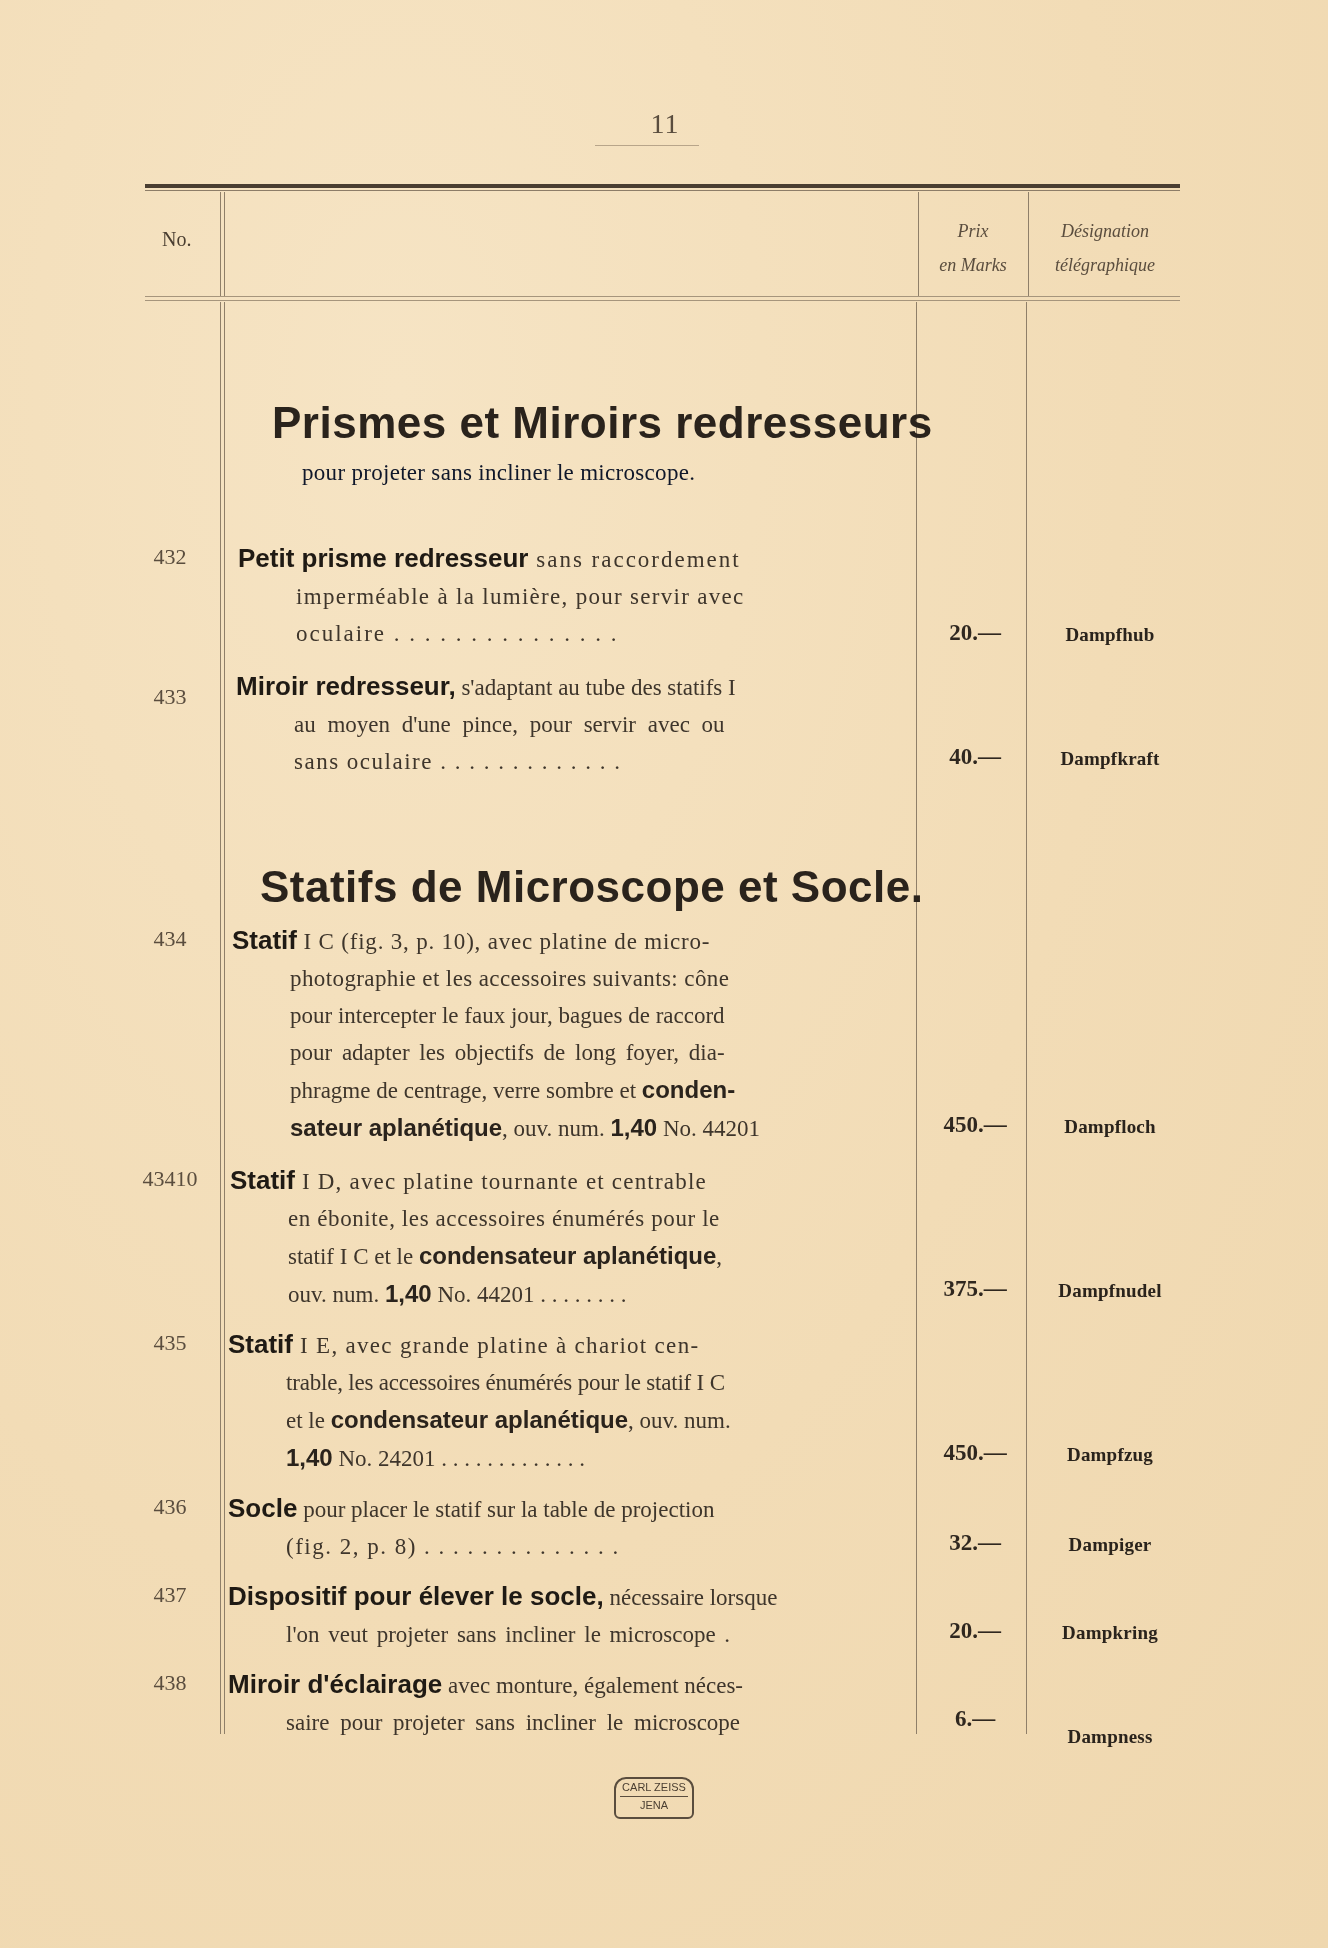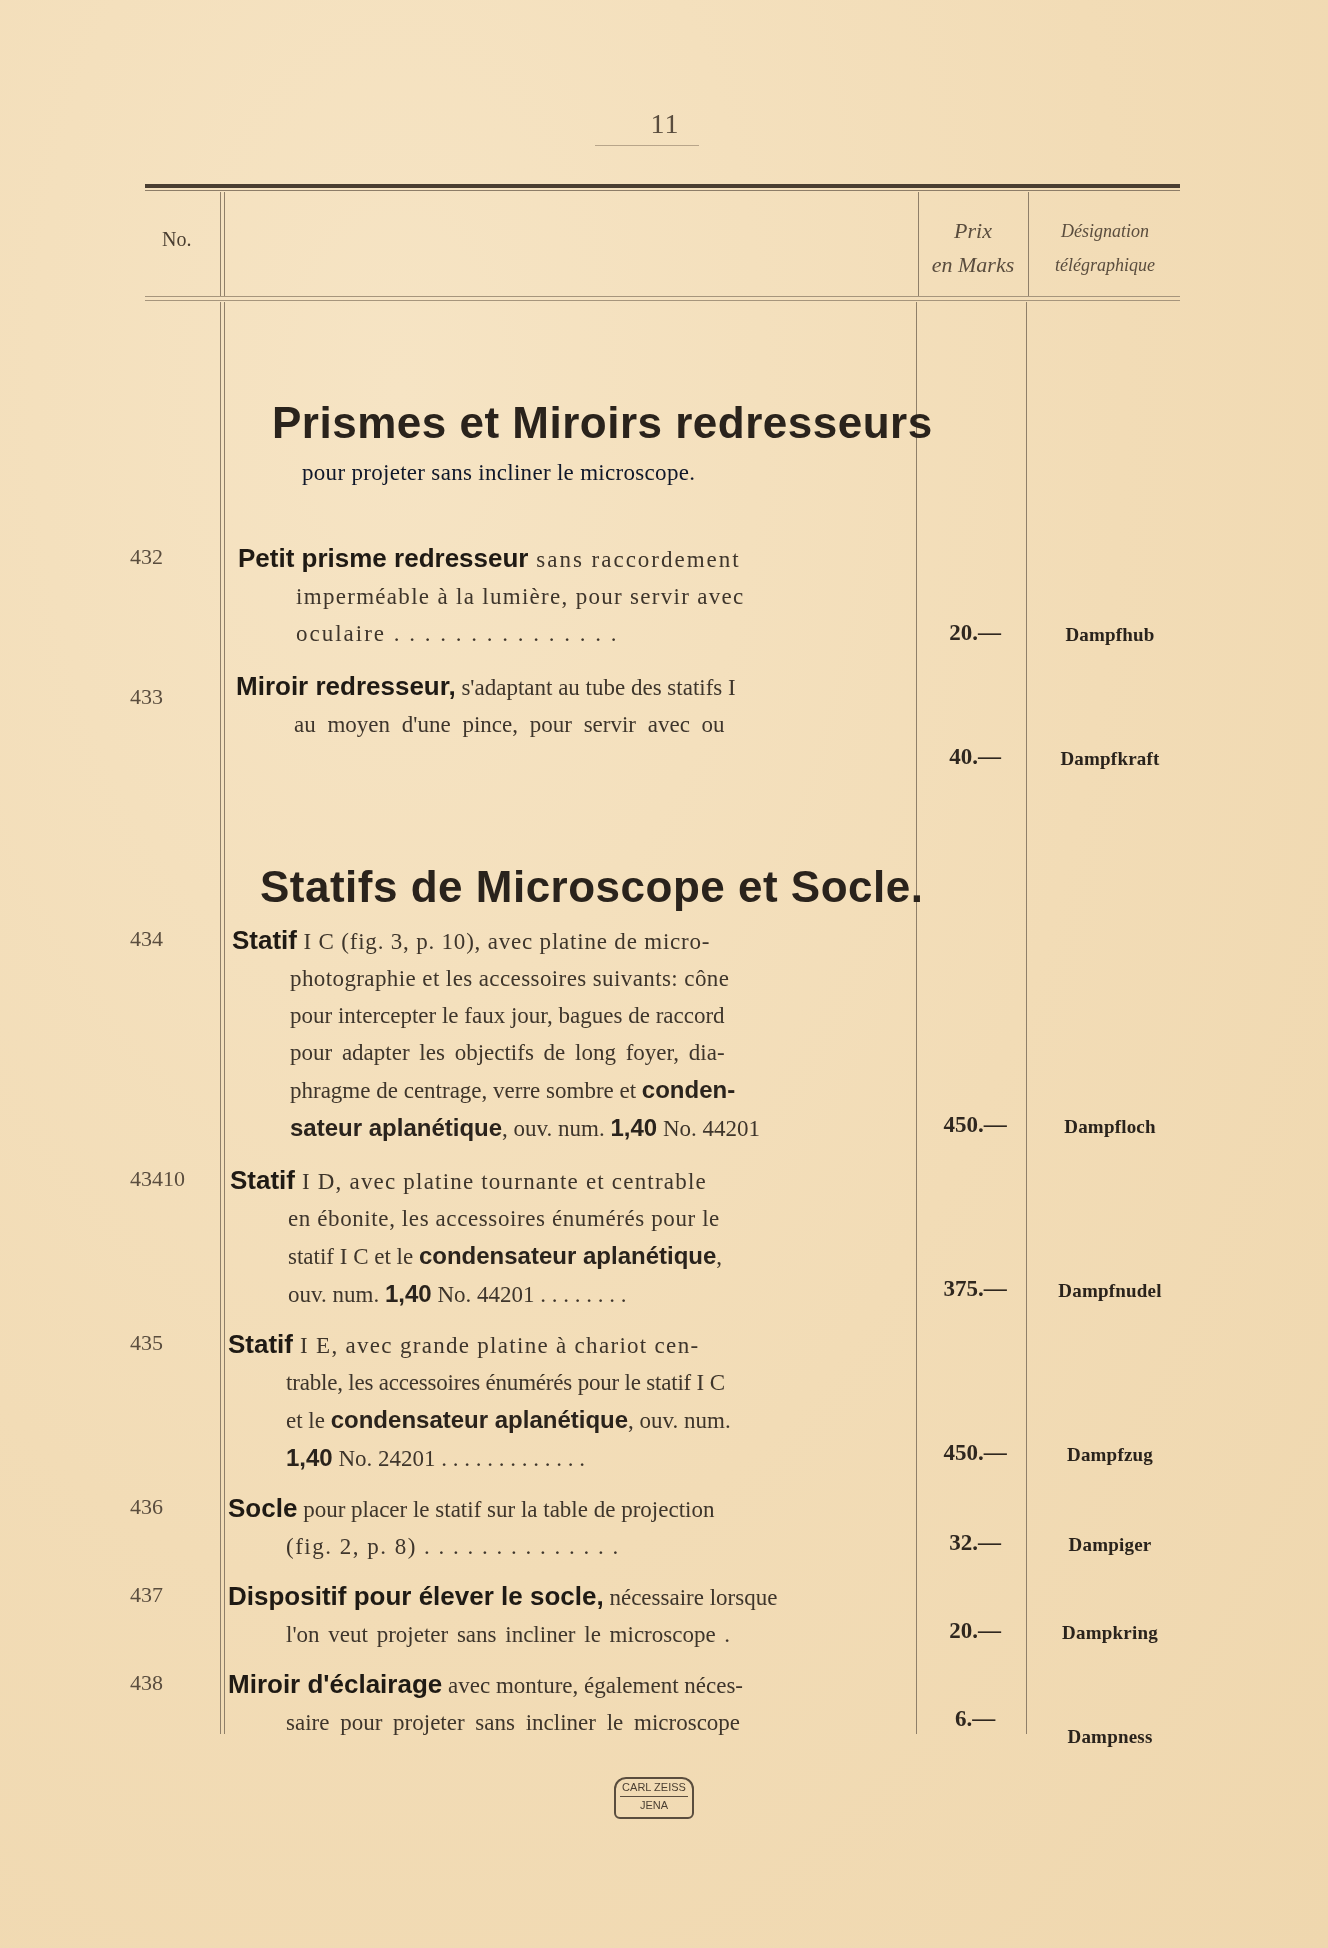--- a/index.html
+++ b/index.html
@@ -38,38 +38,38 @@
   .col-price-line { left: 918px; top: 192px; height: 104px; }
   .col-price-body { left: 916px; top: 302px; height: 1432px; }
   .col-desig-line { left: 1028px; top: 192px; height: 104px; }
   .col-desig-body { left: 1026px; top: 302px; height: 1432px; }
 
   .hdr-no {
     position: absolute; top: 228px; left: 162px; font-size: 20px; color: #4a3e31;
   }
   .hdr-prix {
     position: absolute; top: 214px; left: 918px; width: 110px; text-align: center;
-    font-style: italic; font-size: 22px; line-height: 34px; color: #5a4d3e;
+    font-style: italic; font-size: 18px; line-height: 34px; color: #5a4d3e;
   }
   .hdr-desig {
     position: absolute; top: 214px; left: 1030px; width: 150px; text-align: center;
     font-style: italic; font-size: 18px; line-height: 34px; color: #5a4d3e;
   }
 
   .section-title {
     position: absolute; font-family: "Liberation Sans", "DejaVu Sans", sans-serif;
     font-weight: bold; font-size: 44px; color: #2a231c; letter-spacing: 0.5px;
   }
   .section-sub {
     position: absolute; font-size: 23px; color: #0f172a; letter-spacing: 0.3px;
   }
 
   .item { position: absolute; left: 130px; width: 1060px; }
   .item-no {
-    position: absolute; left: 0; width: 80px; font-size: 22px; color: #5a4d3e; text-align: left;
+    position: absolute; left: 0; width: 80px; font-size: 22px; color: #5a4d3e; text-align: center;
   }
   .item-desc {
     position: absolute; left: 100px; width: 798px; font-size: 23px; line-height: 37px; color: #3e352b;
   }
   .item-desc .line { white-space: nowrap; display: block; text-align: justify; }
   .item-desc .indent { padding-left: 58px; }
   .bold-lead {
     font-family: "Liberation Sans", "DejaVu Sans", sans-serif; font-weight: bold; color: #1f1a14; font-size: 26px;
   }
   .bold-inline {
@@ -136,20 +136,21 @@
     </div>
     <div class="item-price" style="top:80px;">20.—</div>
     <div class="item-desig" style="top:84px;">Dampfhub</div>
   </div>
 
   <div class="item" style="top:668px;">
     <div class="item-no" style="top:4px;margin-top:12px;">433</div>
     <div class="item-desc" style="left:106px;">
       <span class="line"><span class="bold-lead">Miroir redresseur,</span><span> s'adaptant au tube des statifs I</span></span>
       <span class="line indent" style="word-spacing:6px;">au moyen d'une pince, pour servir avec ou</span>
+      <span class="line indent" style="letter-spacing:1.5px;">sans oculaire . . . . . . . . . . . . .</span>
     </div>
     <div class="item-price" style="top:76px;">40.—</div>
     <div class="item-desig" style="top:80px;">Dampfkraft</div>
   </div>
 
   <div class="section-title" style="top:862px; left:260px;">Statifs de Microscope et Socle.</div>
 
   <div class="item" style="top:922px;">
     <div class="item-no" style="top:4px;">434</div>
     <div class="item-desc" style="left:102px;">

